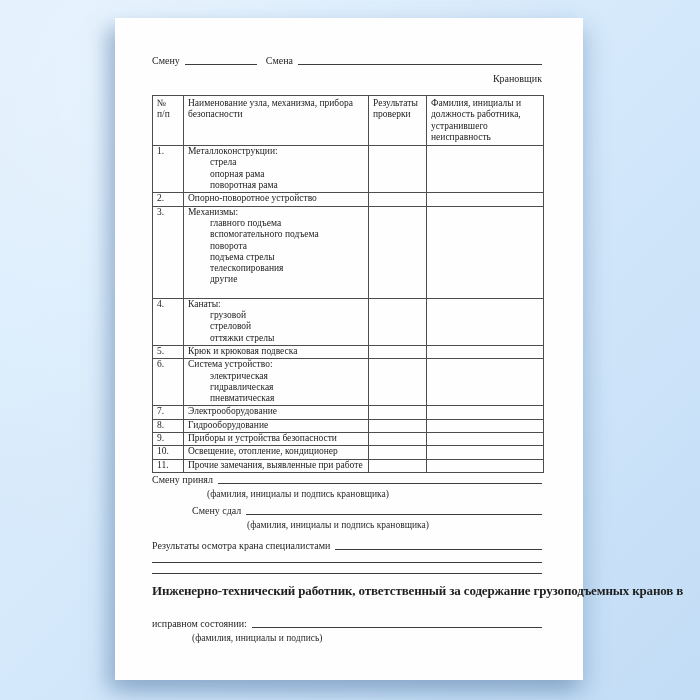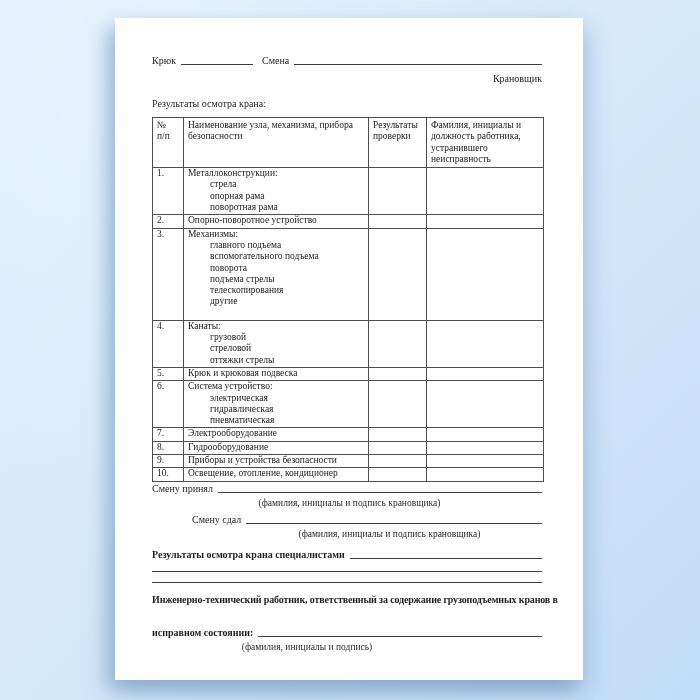--- a/index.html
+++ b/index.html
@@ -23,21 +23,21 @@
     position: absolute;
     left: 37px; right: 41px; top: 36px; bottom: 0;
     color: #1f1f1f;
     font-size: 10px;
     line-height: 13px;
   }
   .frow { display: flex; align-items: flex-end; }
   .lbl { white-space: nowrap; flex: 0 0 auto; }
   .line { flex: 1 1 auto; border-bottom: 1px solid #3c3c3c; margin: 0 0 2px 5px; height: 1px; }
   .line.fixed { flex: 0 0 auto; }
-  .bold { font-weight: bold; }
+  .bold { font-weight: normal; }
 
   .row-operator { margin-top: 5px; flex-direction: column; }
   .section-title { margin-top: 9px; }
 
   table {
     margin-top: 7px;
     border-collapse: collapse;
     table-layout: fixed;
     width: 391px;
     font-size: 9.5px;
@@ -56,58 +56,56 @@
   .subitem { padding-left: 22px; }
   td.spaced { padding-bottom: 12px; }
 
   .sig-block { }
   .caption {
     font-size: 9.5px;
     color: #2a2a2a;
     margin-top: 2px;
     margin-left: 55px;
     width: 285px;
-    text-align: center;
     line-height: 12px;
   }
   .row-handed { margin-top: 4px; margin-left: 40px; }
   .row-specialists { margin-top: 8px; }
   .xline { border-bottom: 1px solid #3c3c3c; height: 11px; }
   .engineer-p1 {
     margin-top: 10px;
     font-weight: bold;
-    font-size: 10px;
+    font-size: 13px;
     letter-spacing: -0.15px;
     white-space: nowrap;
   }
   .engineer-row { margin-top: 20px; }
   .engineer-caption {
     margin-left: 40px;
     width: 230px;
   }
 </style>
 </head>
 <body>
 
 <div class="paper">
   <div class="content">
 
     <div class="frow">
-      <span class="lbl">Крюк</span>
+      <span class="lbl">Смену</span>
       <span class="line fixed" style="width:72px"></span>
       <span class="lbl" style="margin-left:9px">Смена</span>
       <span class="line"></span>
     </div>
 
     <div class="frow row-operator">
       <span class="lbl">Крановщик</span>
       <span class="line"></span>
     </div>
 
-    <div class="section-title">Результаты осмотра крана:</div>
 
     <table>
       <colgroup>
         <col style="width:31px">
           <col style="width:185px">
           <col style="width:58px">
           <col style="width:117px">
       </colgroup>
       <thead>
         <tr>
@@ -222,20 +220,28 @@
 
       <tr>
         <td>10.</td>
         <td>
               <div>Освещение, отопление, кондиционер</div>
             </td>
         <td></td>
         <td></td>
       </tr>
 
+      <tr>
+        <td>11.</td>
+        <td>
+              <div>Прочие замечания, выявленные при работе</div>
+            </td>
+        <td></td>
+        <td></td>
+      </tr>
     </tbody>
     </table>
 
     <div class="sig-block">
       <div class="frow">
         <span class="lbl">Смену принял</span>
         <span class="line"></span>
       </div>
       <div class="caption">(фамилия, инициалы и подпись крановщика)</div>
     </div>

